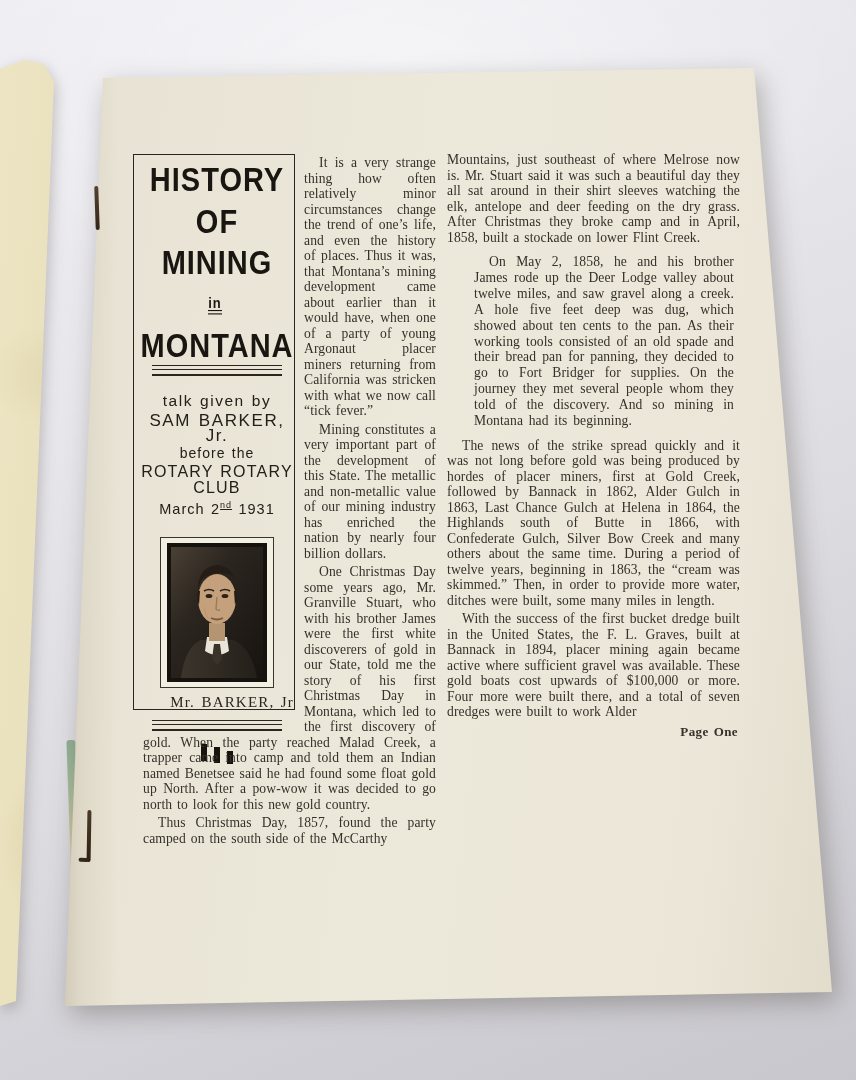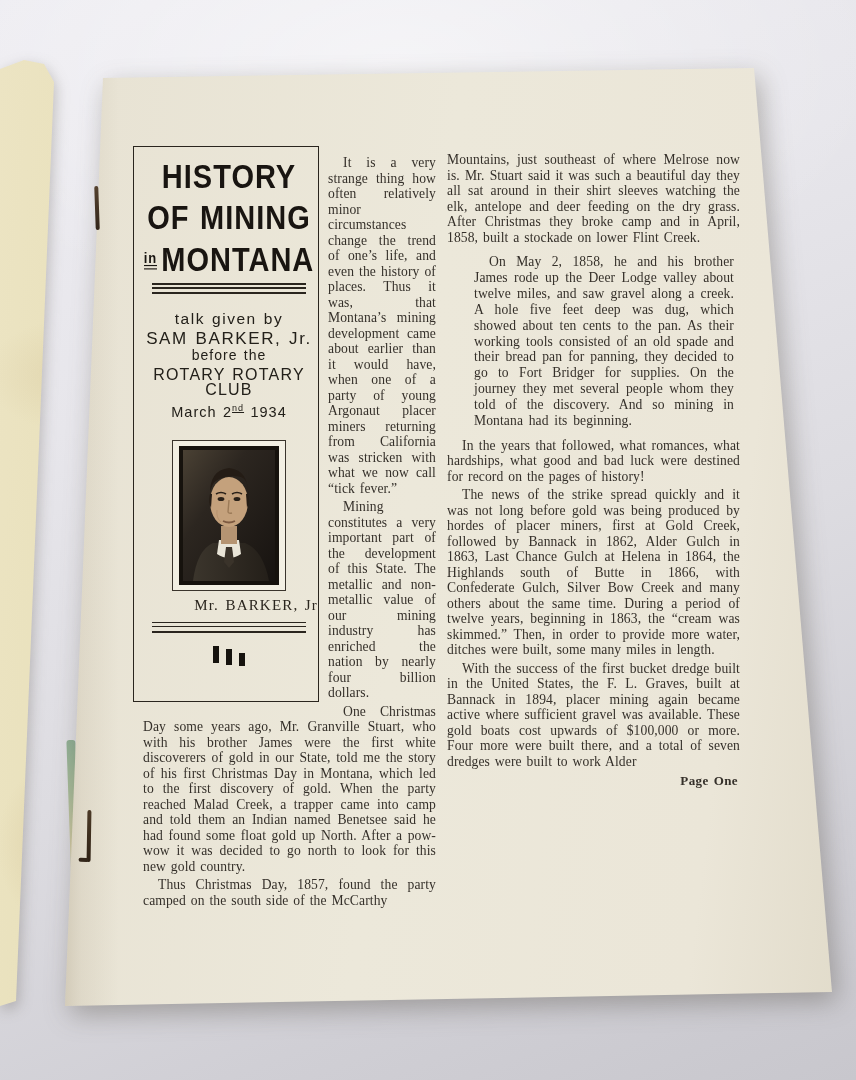--- a/index.html
+++ b/index.html
@@ -45,21 +45,21 @@
   .col p{margin:0 0 3px 0;text-indent:15px;overflow-wrap:break-word;hyphens:auto;}
   .col p.noindent{text-indent:0;}
   .col-left{left:88px;top:87px;width:293px;}
   .col-left p:first-of-type{margin-top:13px;}
   .col-right{left:392px;top:97px;width:293px;}
   .blockquote{margin:9px 6px 9px 27px;line-height:15.9px;
     word-spacing:2.2px;text-indent:15px;}
   .page-footer{text-align:right;font-weight:bold;font-size:13px;letter-spacing:.4px;
     margin-top:4px;padding-right:2px;}
   
-  .title-box{float:left;width:186px;height:556px;margin:4px 9px 12px -10px;
+  .title-box{float:left;width:162px;height:556px;margin:12px 9px 12px -10px;
     border:1.5px solid #2a251e;box-sizing:border-box;text-align:center;color:#1d1a15;padding-left:6px;}
   .tb-title{margin-top:16px;font-family:"Liberation Sans",sans-serif;font-weight:bold;
     font-size:29px;line-height:37px;letter-spacing:1px;transform:scaleY(1.12);color:#191511;}
   .tb-title .tline{display:block;}
   .in-small{display:inline-block;font-size:13px;letter-spacing:1px;line-height:10px;
     border-bottom:4px double #191511;vertical-align:7px;margin-right:4px;padding-bottom:1px;}
   .rule3{height:11px;margin:9px 12px 0 12px;
     background:linear-gradient(180deg,#2a251e 0 1.5px,transparent 1.5px 4px,
       #2a251e 4px 5.5px,transparent 5.5px 9px,#2a251e 9px 10.5px);}
   .tb-sub{font-family:"Liberation Sans",sans-serif;color:#23201a;}
@@ -103,21 +103,21 @@
       <div class="tb-title">
         <span class="tline">HISTORY</span>
         <span class="tline">OF MINING</span>
         <span class="tline"><span class="in-small">in</span><span>MONTANA</span></span>
       </div>
       <div class="rule3"></div>
       <div class="tb-sub tb-talk">talk given by</div>
       <div class="tb-sub tb-name">SAM BARKER, Jr.</div>
       <div class="tb-sub tb-before">before the</div>
       <div class="tb-sub tb-club">ROTARY ROTARY CLUB</div>
-      <div class="tb-sub tb-date"><span>March 2</span><sup>nd</sup> <span>1934</span></div>
+      <div class="tb-sub tb-date"><span>March 2</span><sup>nd</sup> <span>1931</span></div>
 
       <div class="portrait-frame">
         <svg class="portrait-photo" viewBox="0 0 92 131" preserveAspectRatio="none">
           <defs>
             <linearGradient id="pbg" x1="0" y1="0" x2="1" y2="1">
               <stop offset="0" stop-color="#4a4134"></stop>
                   <stop offset="0.35" stop-color="#2c2620"></stop>
                   <stop offset="1" stop-color="#171310"></stop>
             </linearGradient>
             <linearGradient id="suit" x1="0" y1="0" x2="1" y2="0">
@@ -154,21 +154,20 @@
 
     <p>It is a very strange thing how often relatively minor circumstances change the trend of one’s life, and even the history of places. Thus it was, that Montana’s mining development came about earlier than it would have, when one of a party of young Argonaut placer miners returning from California was stricken with what we now call “tick fever.”</p>
     <p>Mining constitutes a very important part of the development of this State. The metallic and non-metallic value of our mining industry has enriched the nation by nearly four billion dollars.</p>
     <p>One Christmas Day some years ago, Mr. Granville Stuart, who with his brother James were the first white discoverers of gold in our State, told me the story of his first Christmas Day in Montana, which led to the first discovery of gold. When the party reached Malad Creek, a trapper came into camp and told them an Indian named Benetsee said he had found some float gold up North. After a pow-wow it was decided to go north to look for this new gold country.</p>
     <p>Thus Christmas Day, 1857, found the party camped on the south side of the McCarthy</p>
   </div>
 
   <div class="col col-right">
     <p class="noindent">Mountains, just southeast of where Melrose now is.  Mr. Stuart said it was such a beautiful day they all sat around in their shirt sleeves watching the elk, antelope and deer feeding on the dry grass.  After Christmas they broke camp and in April, 1858, built a stockade on lower Flint Creek.</p>
     <div class="blockquote">On May 2, 1858, he and his brother James rode up the Deer Lodge valley about twelve miles, and saw gravel along a creek.  A hole five feet deep was dug, which showed about ten cents to the pan.  As their working tools consisted of an old spade and their bread pan for panning, they decided to go to Fort Bridger for supplies.  On the journey they met several people whom they told of the discovery. And so mining in Montana had its beginning.</div>
-    <p>In the years that followed, what romances, what hardships, what good and bad luck were destined for record on the pages of history!</p>
     <p>The news of the strike spread quickly and it was not long before gold was being produced by hordes of placer miners, first at Gold Creek, followed by Bannack in 1862, Alder Gulch in 1863, Last Chance Gulch at Helena in 1864, the Highlands south of Butte in 1866, with Confederate Gulch, Silver Bow Creek and many others about the same time. During a period of twelve years, beginning in 1863, the “cream was skimmed.”  Then, in order to provide more water, ditches were built, some many miles in length.</p>
     <p>With the success of the first bucket dredge built in the United States, the F. L. Graves, built at Bannack in 1894, placer mining again became active where sufficient gravel was available. These gold boats cost upwards of $100,000 or more.  Four more were built there, and a total of seven dredges were built to work Alder</p>
     <div class="page-footer">Page One</div>
   </div>
 
 </div>
 </div>
 
 <div class="staple staple-top"></div>
 <div class="staple staple-bottom"></div>

